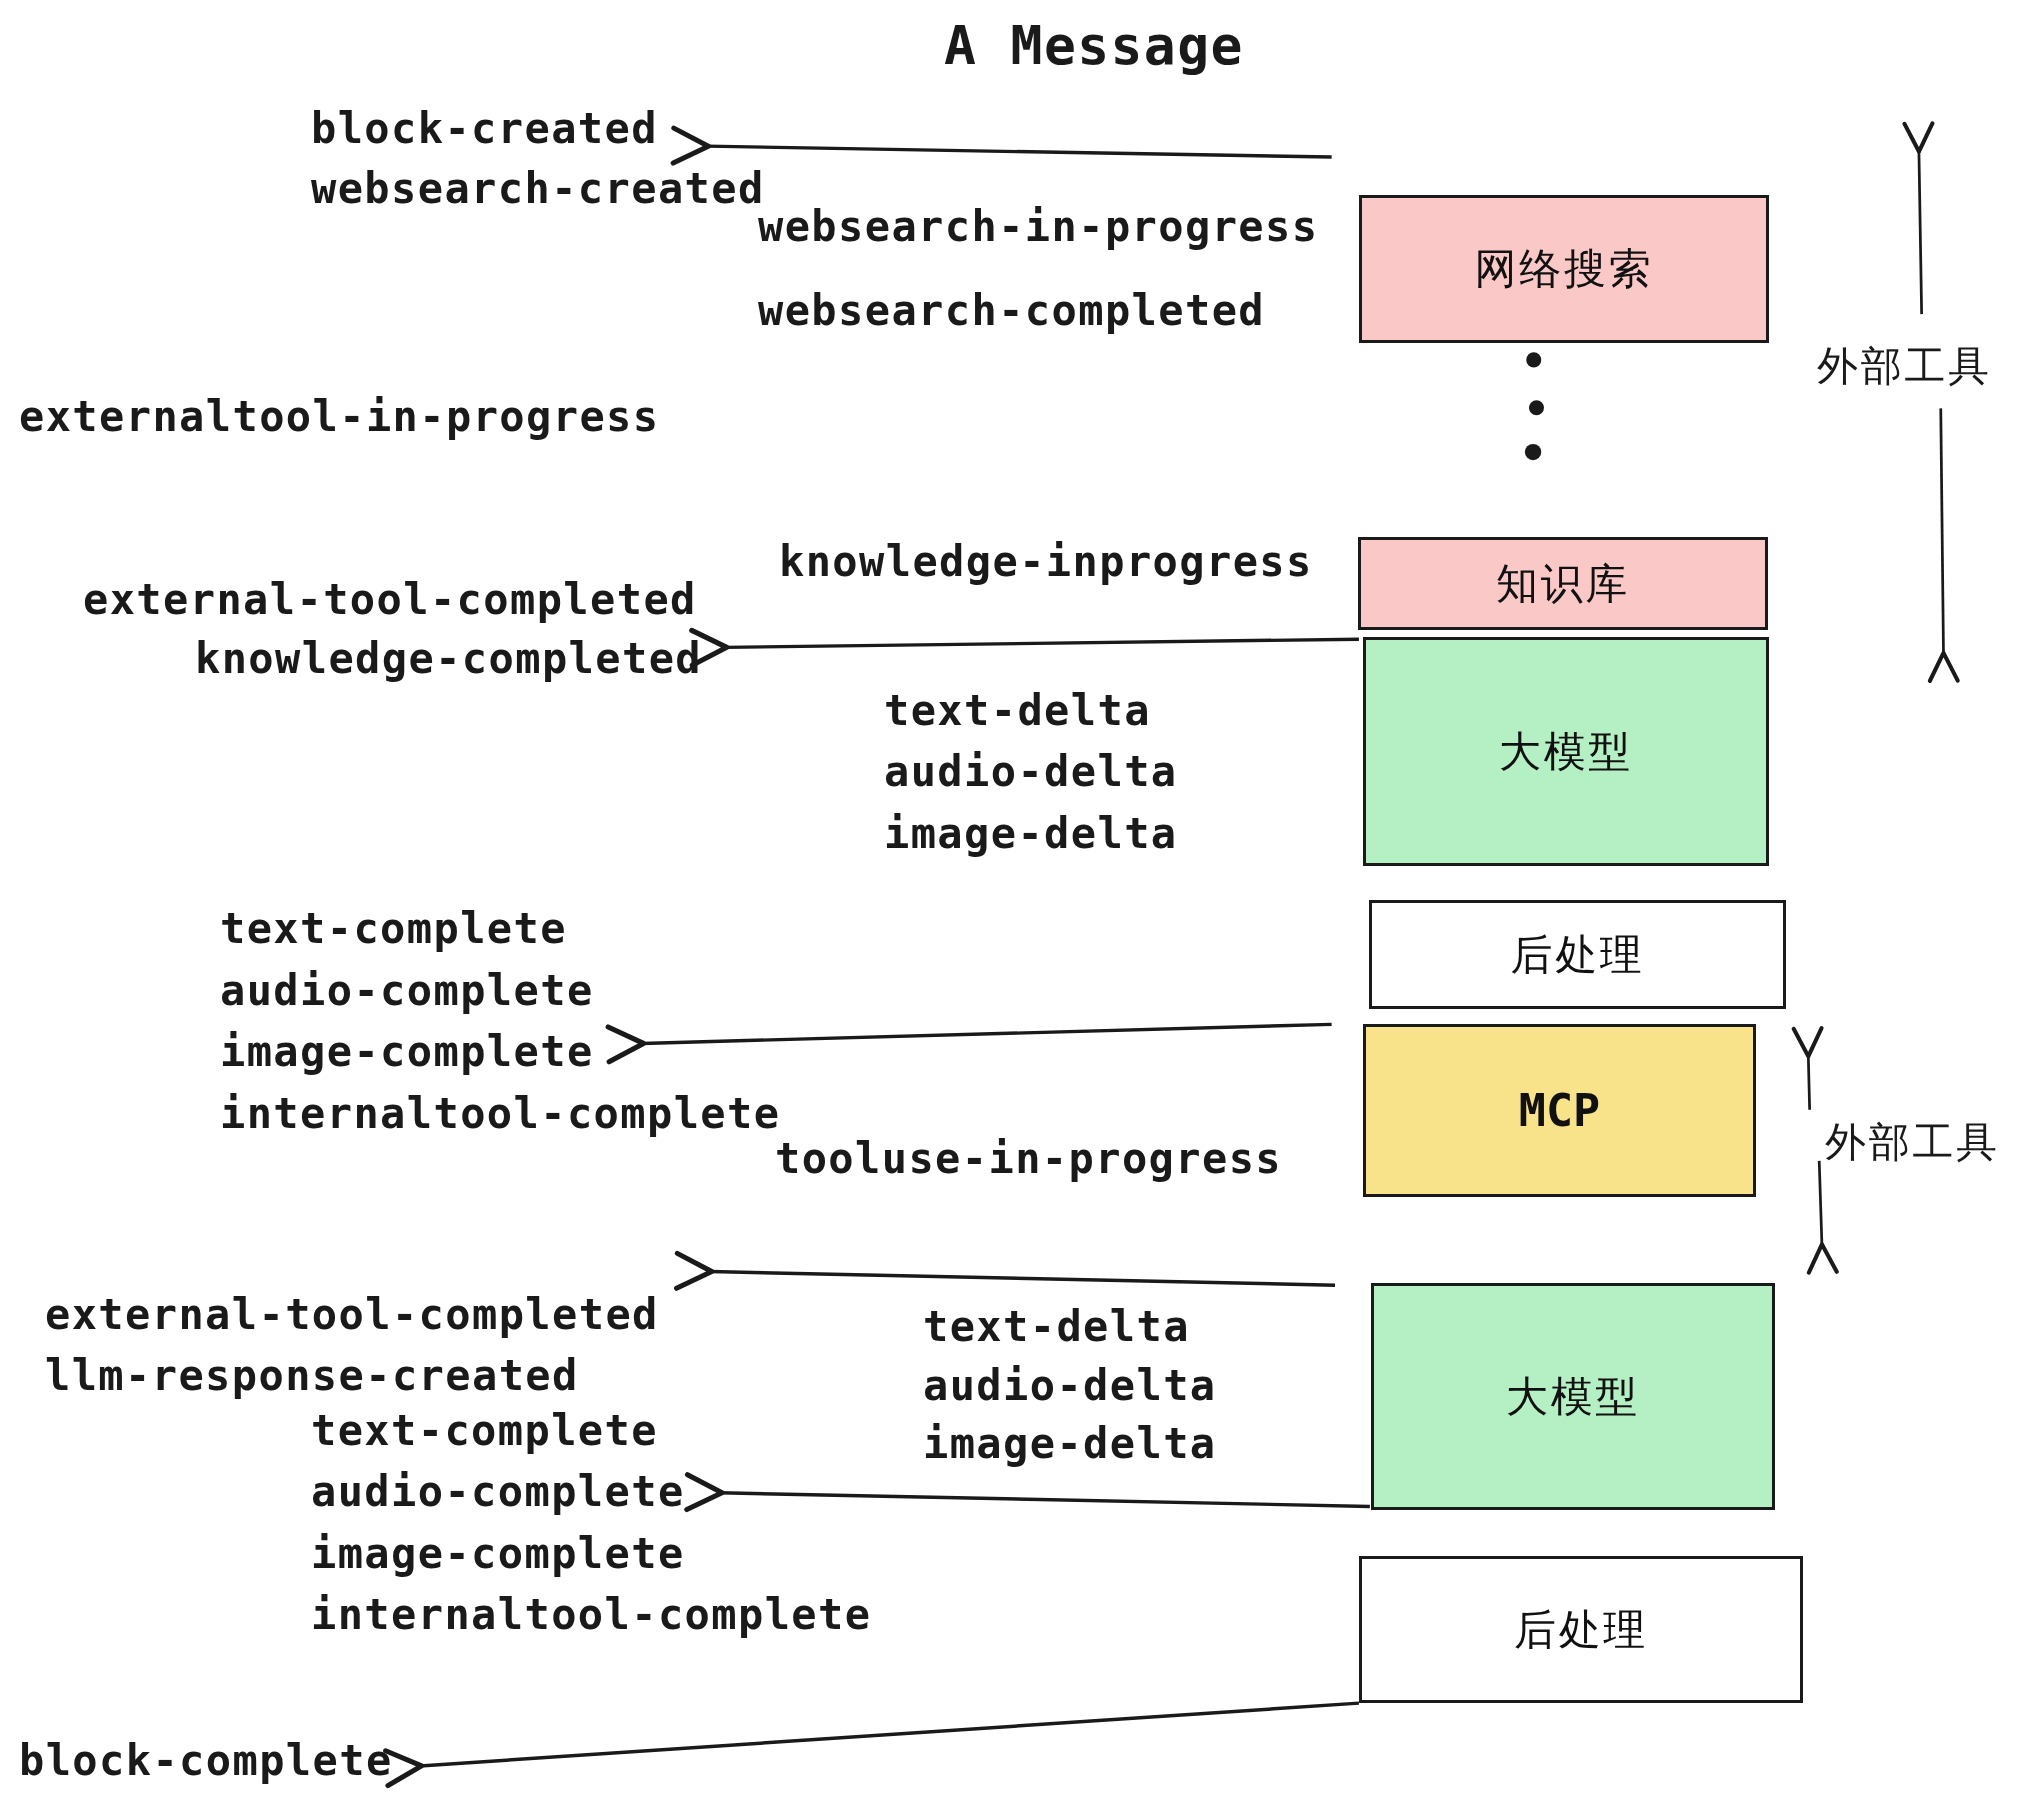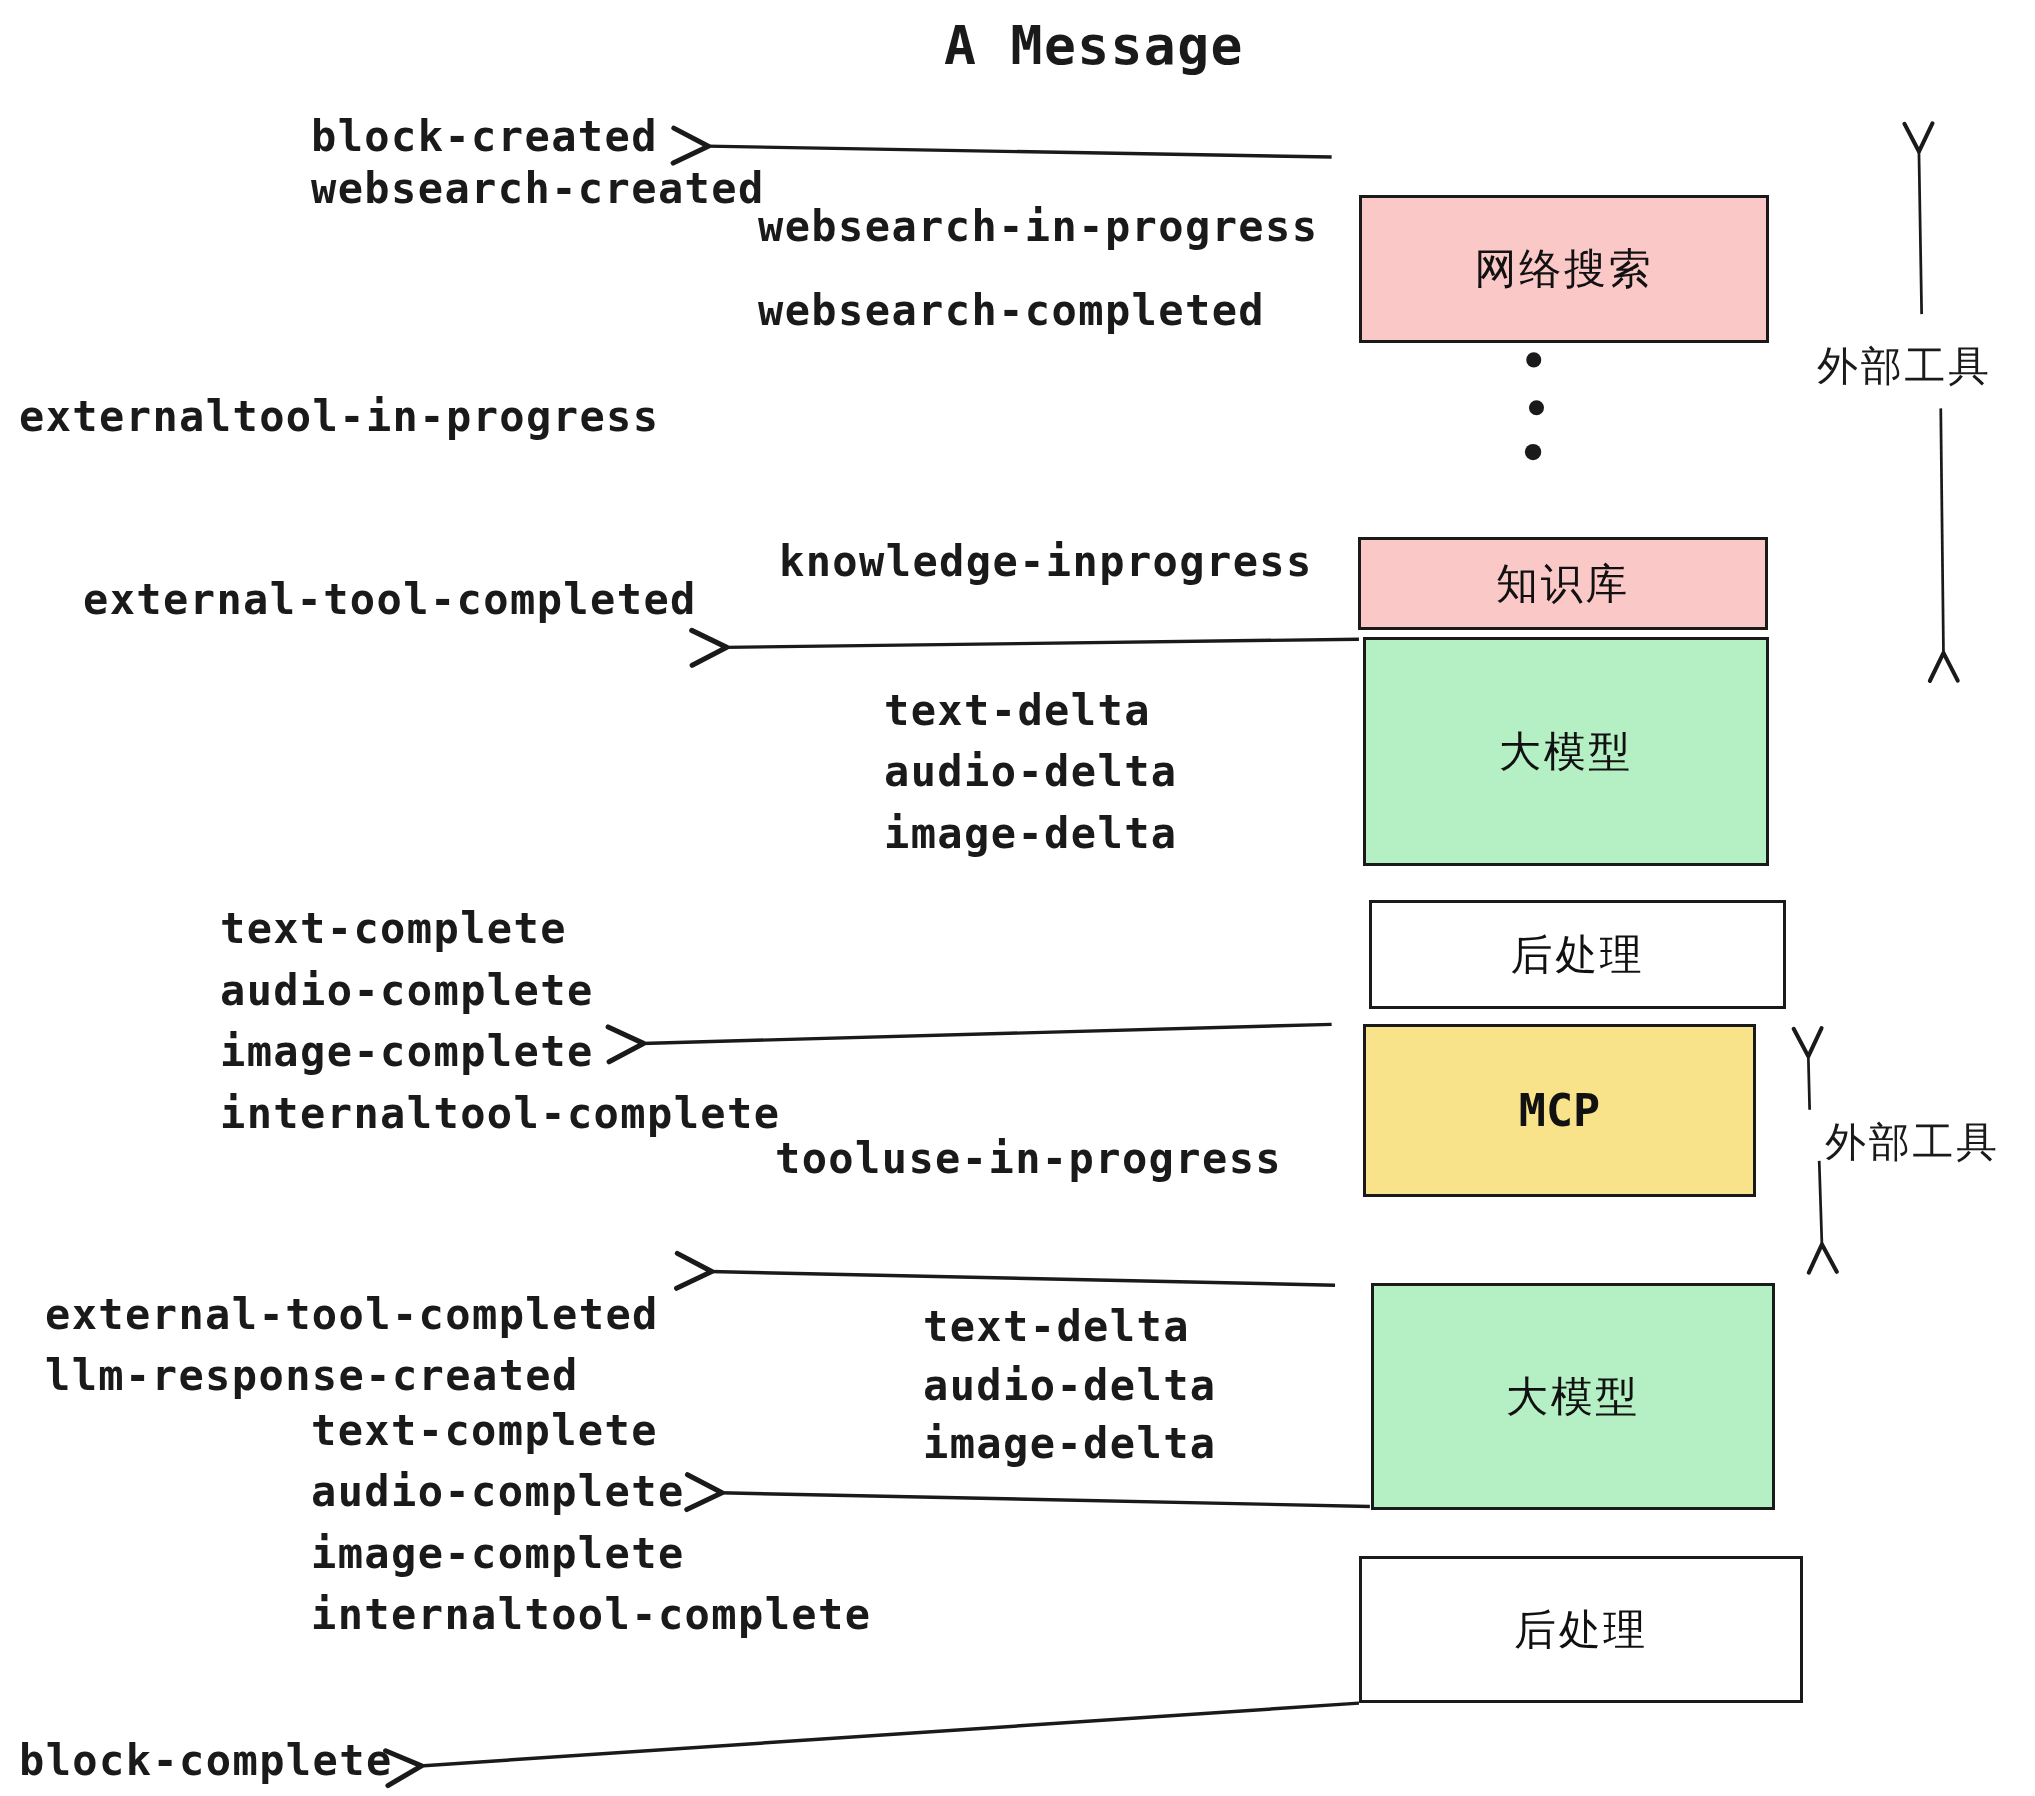--- a/index.html
+++ b/index.html
@@ -108,27 +108,28 @@
   <div class="node pink" style="left:1358px;top:505px;width:410px;height:93px;">知识库</div>
   <div class="node green" style="left:1363px;top:637px;width:406px;height:229px;">大模型</div>
   <div class="node white" style="left:1369px;top:900px;width:417px;height:109px;">后处理</div>
   <div class="node yellow mono" style="left:1363px;top:1024px;width:393px;height:173px;">MCP</div>
   <div class="node green" style="left:1371px;top:1283px;width:404px;height:227px;">大模型</div>
   <div class="node white" style="left:1359px;top:1556px;width:444px;height:147px;">后处理</div>
 
   <div class="side-label" style="left:1817px;top:339px;">外部工具</div>
   <div class="side-label" style="left:1825px;top:1115px;">外部工具</div>
 
-  <div class="evt" style="left:311px;top:116px;">block-created</div>
+  <div class="evt" style="left:311px;top:108px;">block-created</div>
   <div class="evt" style="left:758px;top:206px;">websearch-in-progress</div>
   <div class="evt" style="left:311px;top:168px;">websearch-created</div>
   <div class="evt" style="left:758px;top:290px;">websearch-completed</div>
   <div class="evt" style="left:19px;top:396px;">externaltool-in-progress</div>
   <div class="evt" style="left:779px;top:541px;">knowledge-inprogress</div>
   <div class="evt" style="left:83px;top:579px;">external-tool-completed</div>
+  <div class="evt" style="left:195px;top:638px;">knowledge-completed</div>
   <div class="evt" style="left:884px;top:690px;">text-delta</div>
   <div class="evt" style="left:884px;top:751px;">audio-delta</div>
   <div class="evt" style="left:884px;top:813px;">image-delta</div>
   <div class="evt" style="left:220px;top:908px;">text-complete</div>
   <div class="evt" style="left:220px;top:970px;">audio-complete</div>
   <div class="evt" style="left:220px;top:1031px;">image-complete</div>
   <div class="evt" style="left:220px;top:1093px;">internaltool-complete</div>
   <div class="evt" style="left:775px;top:1138px;">tooluse-in-progress</div>
   <div class="evt" style="left:45px;top:1294px;">external-tool-completed</div>
   <div class="evt" style="left:45px;top:1355px;">llm-response-created</div>

